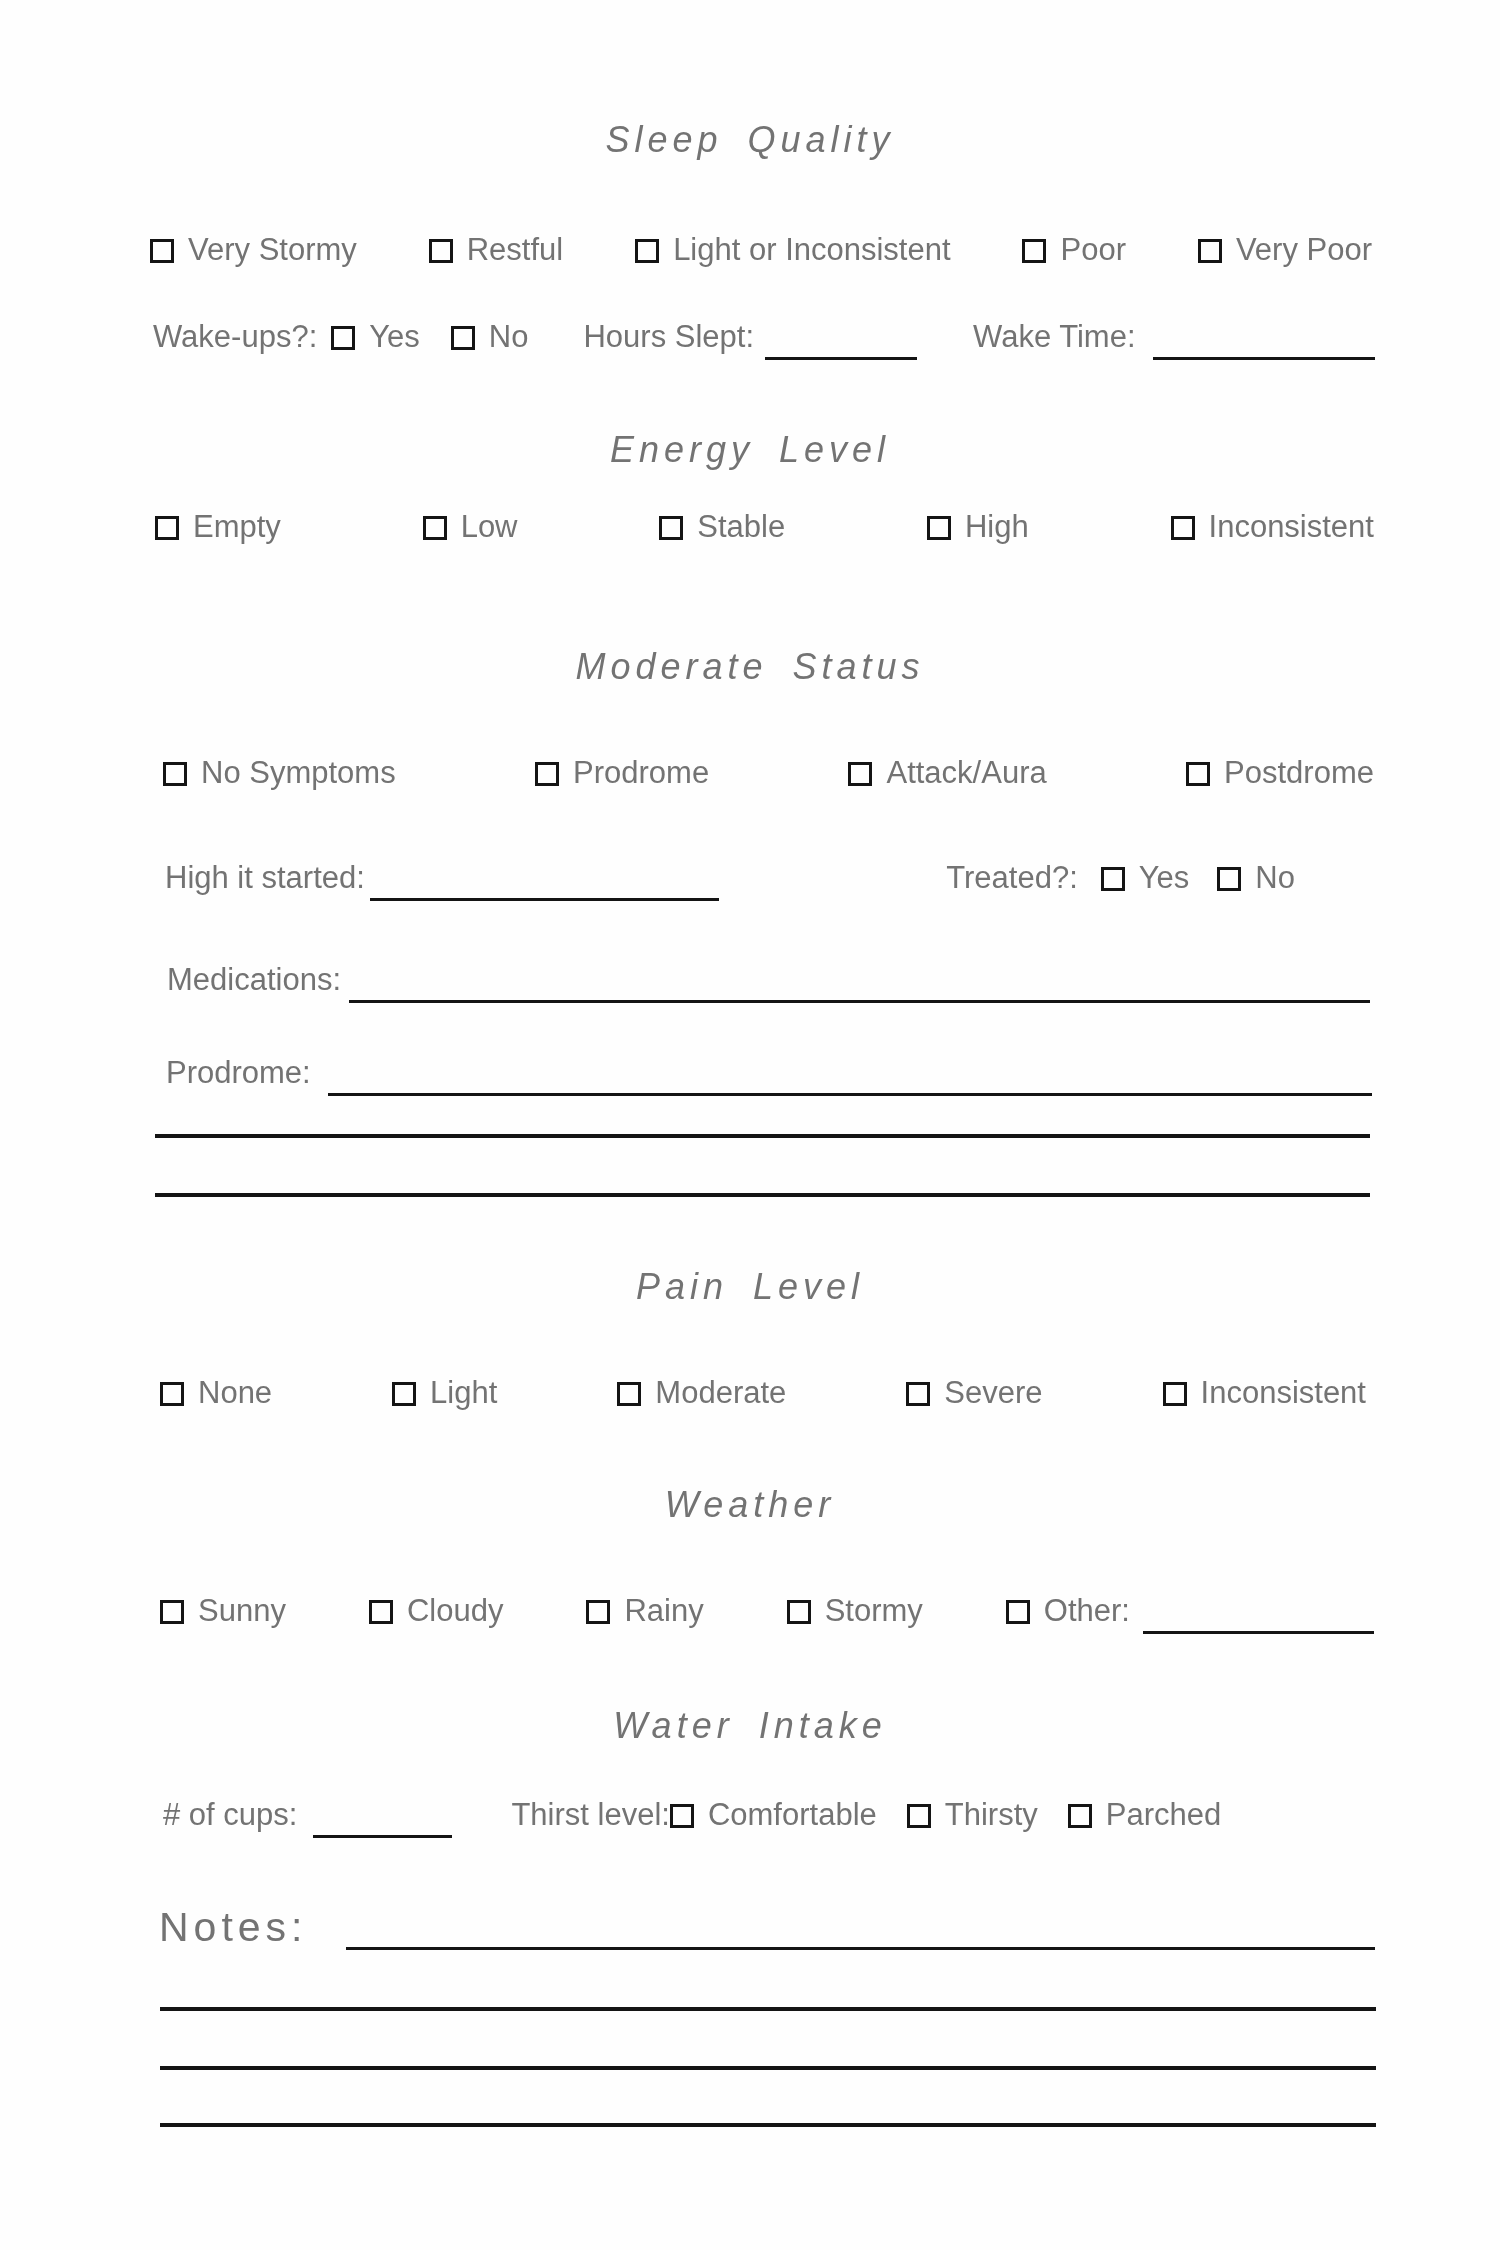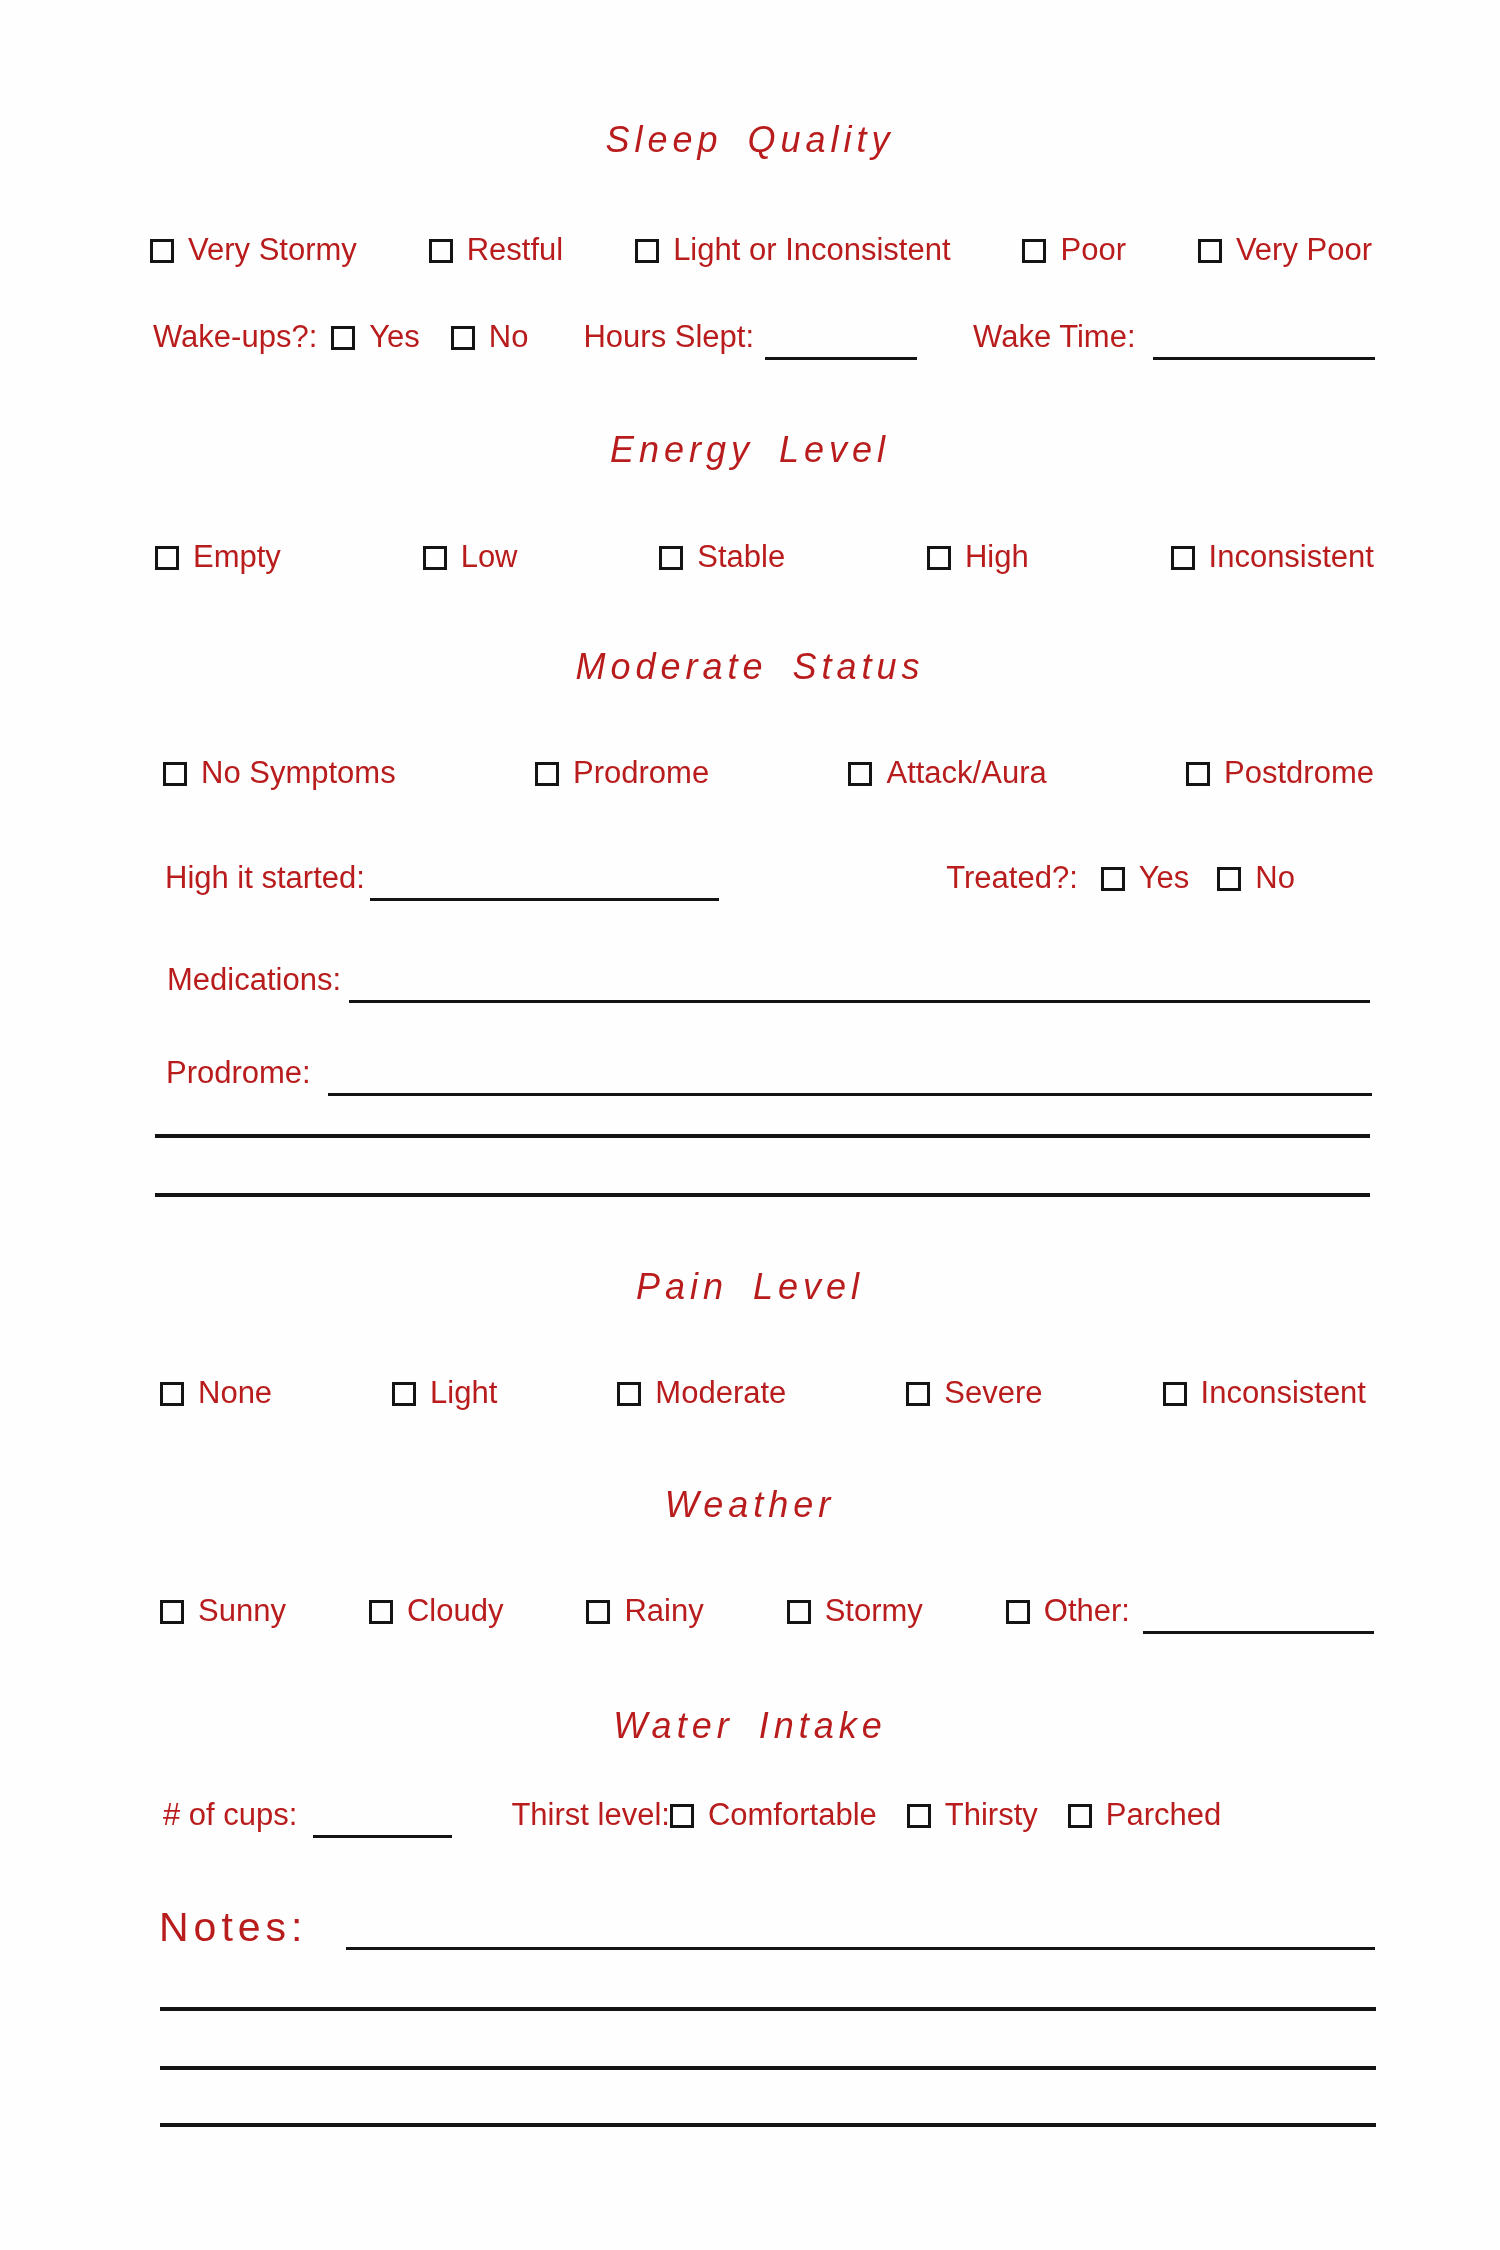--- a/index.html
+++ b/index.html
@@ -1,21 +1,21 @@
 <!DOCTYPE html>
 <html><head>
 <meta charset="utf-8">
 <style>
   html,body{margin:0;padding:0;background:#ffffff;}
   .page{
     position:relative;
     width:1500px;height:2250px;
     background:#fefefe;
     font-family:"Liberation Sans",sans-serif;
-    color:#b91c1c;
+    color:#737373;
     overflow:hidden;
   }
   .hd{
     position:absolute;left:0;width:100%;
     margin:0;text-align:center;
     font-size:36px;line-height:44px;
     font-style:italic;font-weight:500;
     letter-spacing:5px;word-spacing:10px;
   }
   .row{position:absolute;display:flex;align-items:flex-end;}
@@ -78,21 +78,21 @@
       <span class="txt">No</span>
     </label>
     <span class="txt" style="margin-left:55px">Hours Slept:</span>
     <span class="line" style="width:152px;margin-left:11px"></span>
     <span class="txt" style="margin-left:56px">Wake Time:</span>
     <span class="line fill" style="margin-left:17px"></span>
   </div>
 
   <h2 class="hd" style="top:428px">Energy Level</h2>
 
-  <div class="row between" style="top:538px;left:155px;width:1219px">
+  <div class="row between" style="top:508px;left:155px;width:1219px">
     <label class="opt">
       <span class="cb"></span>
       <span class="txt">Empty</span>
     </label>
     <label class="opt">
       <span class="cb"></span>
       <span class="txt">Low</span>
     </label>
     <label class="opt">
       <span class="cb"></span>

